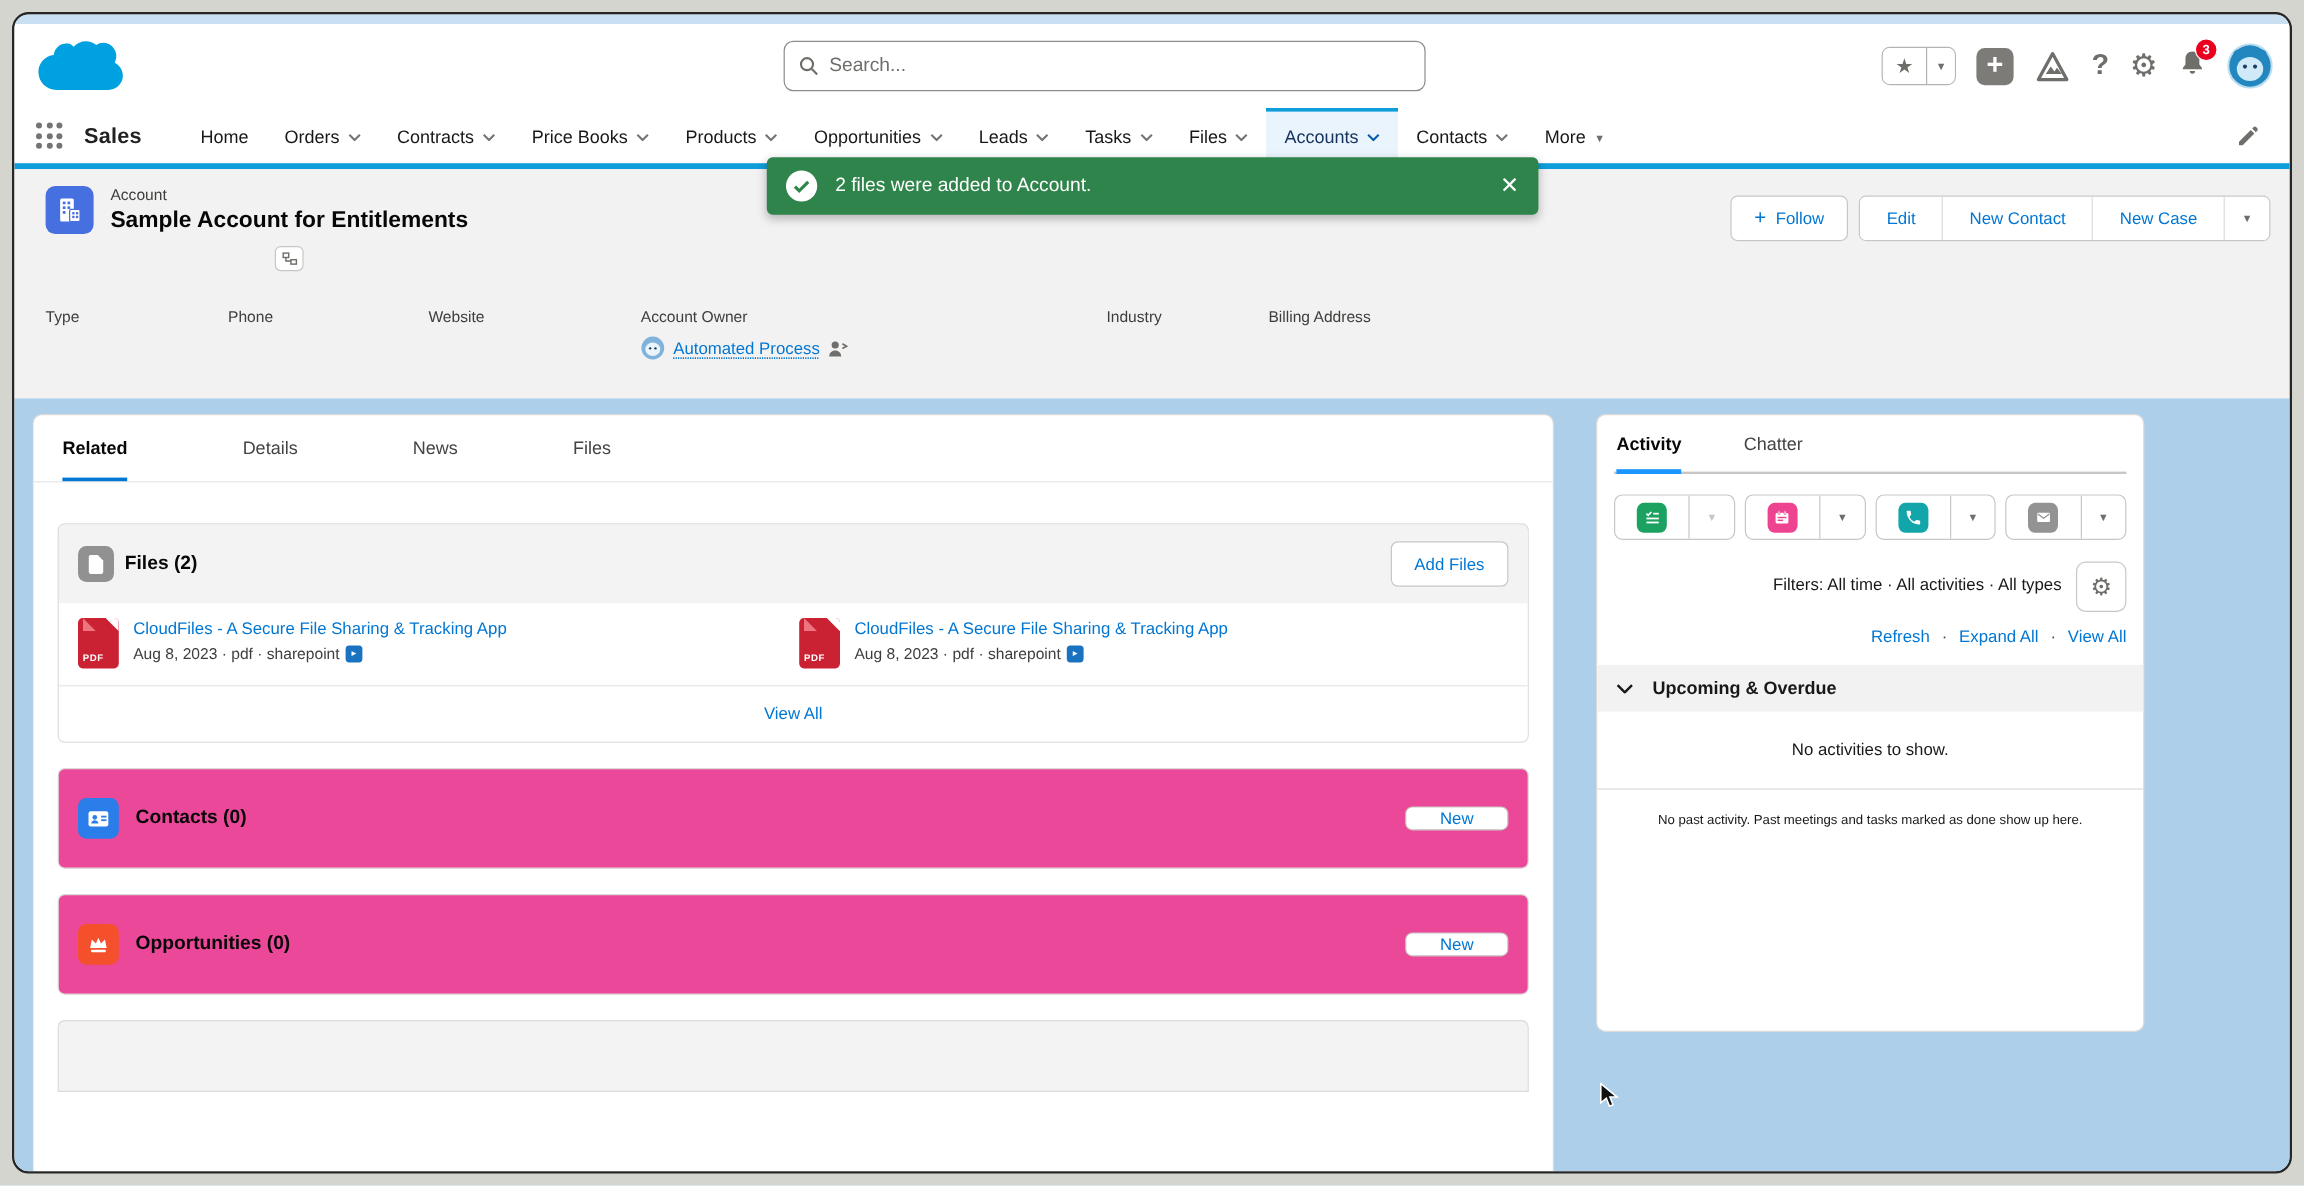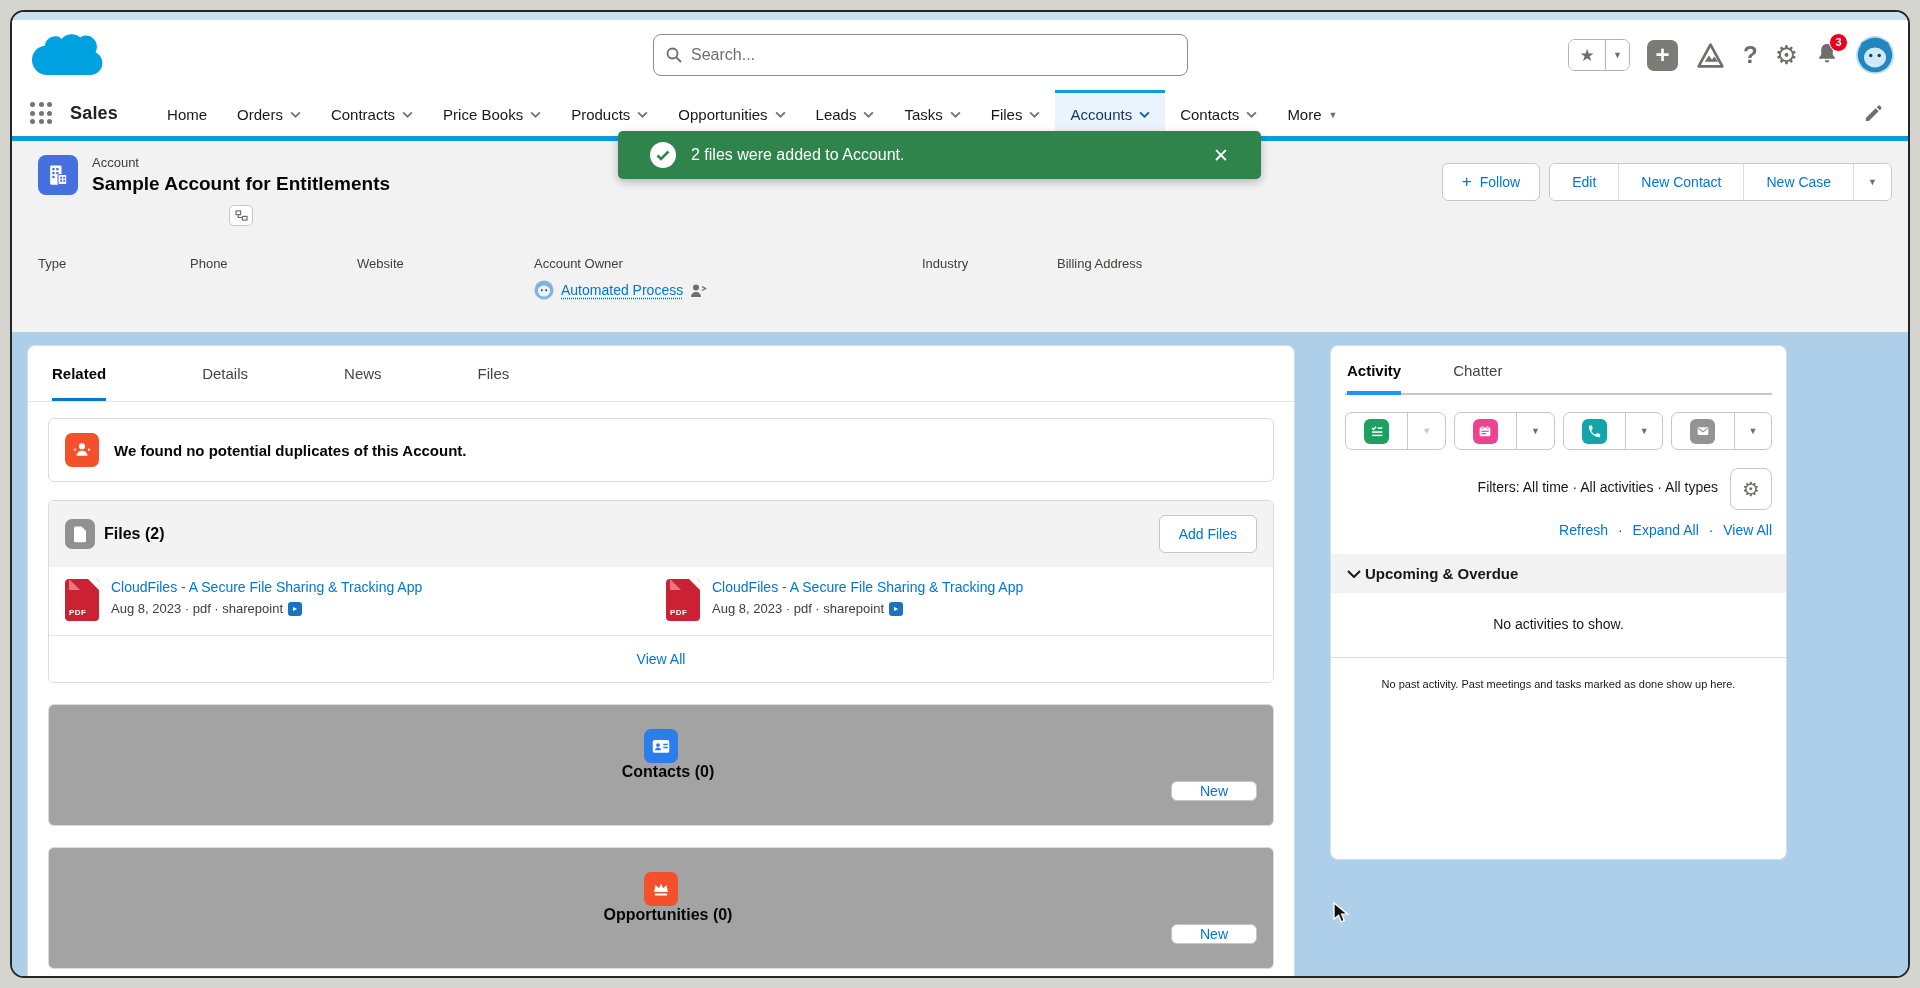--- a/index.html
+++ b/index.html
@@ -37,21 +37,21 @@
   .navpencil { margin-left:auto; align-self:center; margin-right:26px; }
   .blueline { height:5px; background:#0d9dda; flex:none; }
 
   
   .pheader { background:#f3f2f2; height:191px; position:relative; padding:14px 0 0 26px; flex:none; }
   .titlerow { display:flex; align-items:flex-start; gap:14px; }
   .recicon { width:40px; height:40px; border-radius:8px; background:#466fe0; display:flex; align-items:center; justify-content:center; flex:none; }
   .entity { font-size:13px; color:#3e3e3c; }
   .ptitle { font-size:19px; font-weight:700; color:#080707; margin-top:3px; display:flex; align-items:center; gap:10px;flex-direction:column; }
   .hierbtn { width:24px; height:21px; border:1px solid #c9c7c5; border-radius:5px; background:#fff; display:inline-flex; align-items:center; justify-content:center; }
-  .toast { position:absolute; left:606px; top:-10px; width:643px; height:48px; background:#2e844a; border-radius:5px; box-shadow:0 3px 8px rgba(0,0,0,.25); display:flex; align-items:center; padding:0 32px; gap:15px; z-index:6; }
+  .toast { position:absolute; left:627px; top:-10px; width:643px; height:48px; background:#2e844a; border-radius:5px; box-shadow:0 3px 8px rgba(0,0,0,.25); display:flex; align-items:center; padding:0 16px; gap:15px; z-index:6; }
   .toast .chk { width:26px; height:26px; border-radius:50%; background:#fff; display:flex; align-items:center; justify-content:center; flex:none; }
   .toast .msg { color:#fff; font-size:16px; font-weight:500; }
   .toast .x { margin-left:auto; color:#fff; font-size:19px; font-weight:700; cursor:pointer; font-family:"DejaVu Sans",sans-serif; }
   .pactions { position:absolute; right:16px; top:22px; display:flex; gap:9px; }
   .btn { background:#fff; border:1px solid #c9c7c5; color:#0176d3; font-size:14px; font-weight:500; border-radius:6px; height:38px; display:flex; align-items:center; justify-content:center; padding:0 19px; cursor:pointer; }
   .followplus { font-size:17px; margin-right:8px; font-weight:400; }
   .btngroup { display:flex; border:1px solid #c9c7c5; border-radius:6px; overflow:hidden; height:38px; background:#fff; }
   .btngroup .gbtn { border:none; border-left:1px solid #dddbda; background:#fff; color:#0176d3; font-size:14px; font-weight:500; padding:0 22px; display:flex; align-items:center; cursor:pointer; font-family:"Liberation Sans",sans-serif; }
   .btngroup .gbtn:first-child { border-left:none; }
   .btngroup .gbtn.dd { padding:0 14px; font-size:9px; color:#706e6b; }
@@ -83,21 +83,21 @@
   .pdficon { width:34px; height:42px; background:#cb2233; border-radius:4px; position:relative; flex:none; }
   .pdficon::after { content:""; position:absolute; top:0; right:0; border-style:solid; border-width:0 11px 11px 0; border-color:transparent #fff transparent transparent; border-radius:0 4px 0 0; }
   .pdficon .fold { position:absolute; top:0; right:0; width:11px; height:11px; background:#ee7480; clip-path:polygon(0 0, 0 100%, 100% 100%); }
   .pdficon span { position:absolute; bottom:4px; left:4px; color:#fff; font-size:8px; font-weight:700; letter-spacing:.5px; }
   .filelink { color:#0176d3; font-size:14px; cursor:pointer; }
   .filemeta { font-size:13px; color:#3e3e3c; margin-top:6px; display:flex; align-items:center; gap:5px; }
   .spicon { width:14px; height:14px; border-radius:3px; background:#1a73c0; color:#fff; font-size:8px; display:inline-flex; align-items:center; justify-content:center; }
   .ffoot { border-top:1px solid #e5e5e5; text-align:center; padding:14px 0; background:#fff; }
   .viewall { color:#0176d3; font-size:14px; cursor:pointer; }
 
-  .relcard { margin-top:21px; border:1px solid #dddbda; border-radius:6px; background:#a3a3a3; padding:24px 16px; display:flex; align-items:center;flex-direction:column; }
+  .relcard { margin-top:21px; border:1px solid #dddbda; border-radius:6px; background:#ec4899; padding:24px 16px; display:flex; align-items:center; }
   .relcard .rtitle { font-size:16px; font-weight:700; color:#080707; margin-left:14px; }
   .relcard .btn { margin-left:auto; height:20px; padding:0 28px; }
   .sliver { margin-top:21px; border:1px solid #dddbda; border-radius:6px 6px 0 0; background:#f3f3f3; height:60px; }
 
   
   .rightcard { width:457px; height:515px; background:#fff; border-radius:8px 8px 8px 8px; border:1px solid #dddbda; padding:0 14px; flex:none; }
   .rtabs { display:flex; gap:52px; padding:16px 2px 0; border-bottom:2px solid #c9c7c5; }
   .rtab { font-size:15px; color:#444; padding-bottom:12px; border-bottom:4px solid transparent; margin-bottom:-2px; cursor:pointer; }
   .rtab.active { font-weight:700; color:#080707; border-bottom-color:#1b96ff; }
   .composer { display:flex; gap:8px; margin-top:17px; }
@@ -106,21 +106,21 @@
   .cicon { width:25px; height:25px; border-radius:6px; display:flex; align-items:center; justify-content:center; }
   .cdd { width:40px; border-left:1px solid #c9c7c5; display:flex; align-items:center; justify-content:center; font-size:9px; color:#706e6b; cursor:pointer; }
   .cdd.dim { color:#c9c7c5; }
   .filtersrow { margin-top:18px; position:relative; height:42px; }
   .filterstext { position:absolute; right:54px; top:11px; font-size:14px; color:#181818; }
   .filtergear { position:absolute; right:0; top:0; width:42px; height:42px; border:1px solid #c9c7c5; border-radius:8px; background:#fff; display:flex; align-items:center; justify-content:center; cursor:pointer; }
   .filtergear .gearglyph { font-size:20px; }
   .linksrow { margin-top:12px; text-align:right; font-size:14px; }
   .linksrow .rlink { color:#0176d3; cursor:pointer; }
   .linksrow .sep { color:#444; margin:0 6px; }
-  .secbar { margin:16px -14px 0; background:#f3f2f2; padding:11px 16px; display:flex; align-items:center; gap:4px; }
+  .secbar { margin:16px -14px 0; background:#f3f2f2; padding:11px 16px; display:flex; align-items:center; gap:16px; }
   .secbar .sectitle { font-size:15px; font-weight:700; color:#181818; }
   .emptyblock { text-align:center; padding:20px 14px 6px; font-size:14px; color:#181818; line-height:1.6; }
   .rdivider { border-top:1px solid #dddbda; margin:16px -14px 0; }
   .pasttext { text-align:center; padding:18px 28px; font-size:11px; color:#181818; line-height:1.55; }
 
   .cursor { position:absolute; left:1321px; top:570px; z-index:9; }
 </style>
 </head>
 <body>
 
@@ -360,31 +360,20 @@
       <div class="leftcard">
         <div class="ltabs">
           <div class="ltab active">Related</div>
           <div class="ltab">Details</div>
           <div class="ltab">News</div>
           <div class="ltab">Files</div>
         </div>
 
         <div class="linner">
 
-          <div class="dupcard">
-            <div class="sicon" style="background:#f4502c">
-              <svg width="22" height="22" viewBox="0 0 32 32">
-                <circle cx="16" cy="10.5" r="4.5" fill="#fff"></circle>
-                <path d="M8 24.5c0-4.5 3.6-7.5 8-7.5s8 3 8 7.5z" fill="#fff"></path>
-                <path d="M3.5 15.5l3.5-2.4v4.8z" fill="#fff"></path>
-                <path d="M28.5 15.5 25 13.1v4.8z" fill="#fff"></path>
-              </svg>
-            </div>
-            <span class="duptext">We found no potential duplicates of this Account.</span>
-          </div>
 
           <div class="filescard">
             <div class="fhead">
               <div class="sicon" style="background:#919191;width:30px;height:30px">
                 <svg width="16" height="18" viewBox="0 0 20 24">
                     <path d="M4 2h8l6 6v13a2 2 0 0 1-2 2H4a2 2 0 0 1-2-2V4a2 2 0 0 1 2-2z" fill="#fff"></path>
                   </svg>
               </div>
               <span class="ftitle">Files (2)</span>
               <button class="btn addfiles">Add Files</button>

